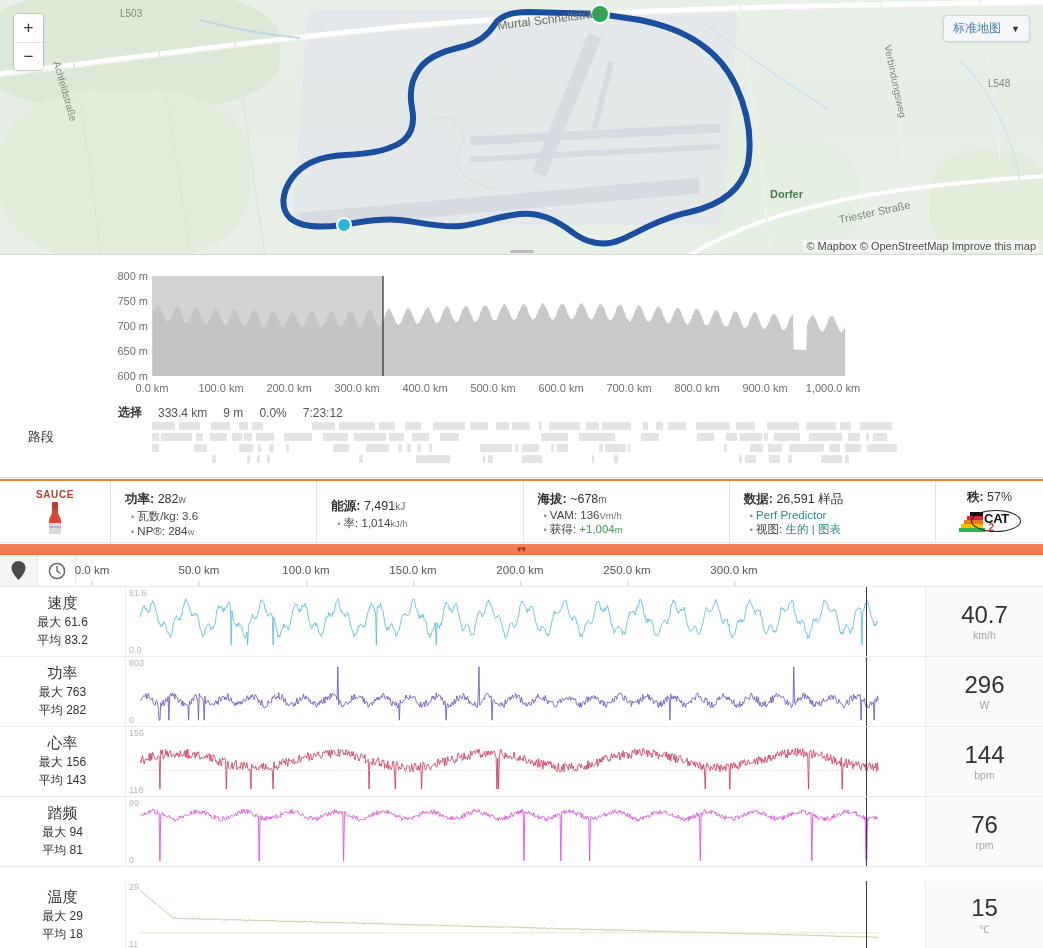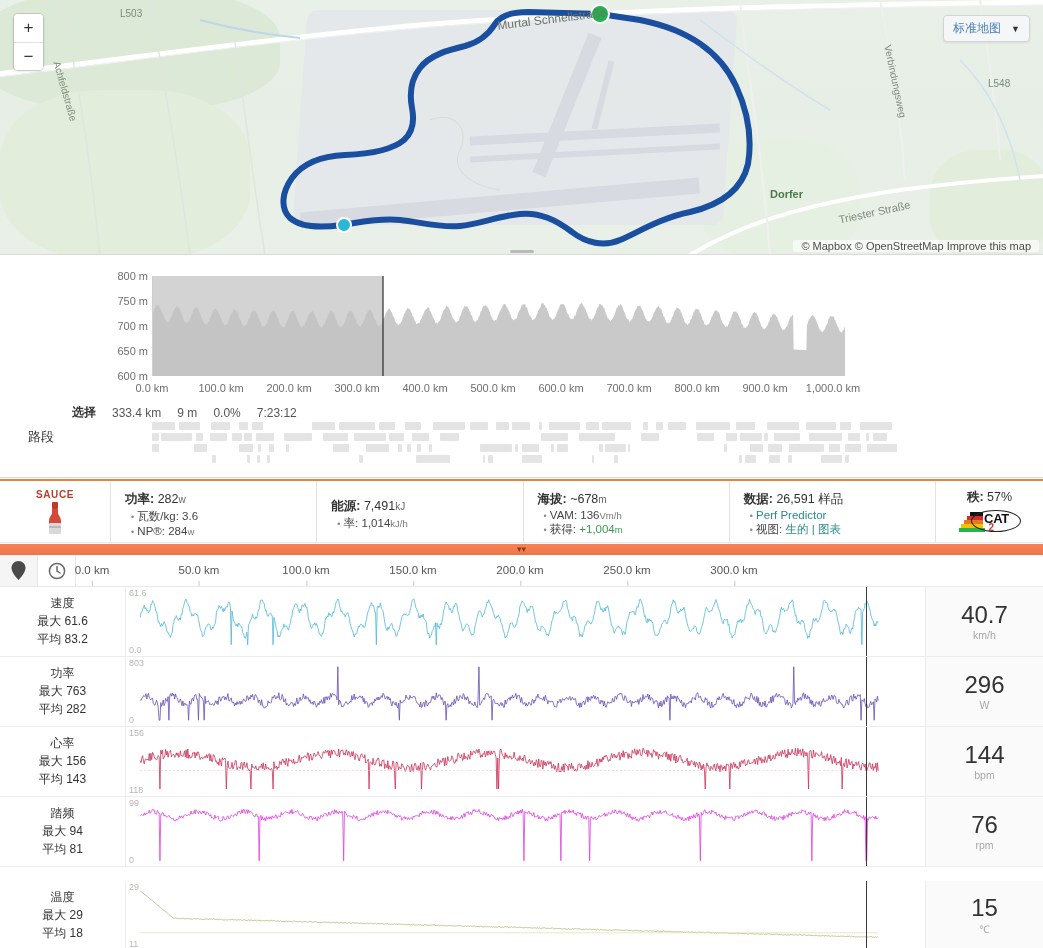--- a/index.html
+++ b/index.html
@@ -52,21 +52,21 @@
     position: absolute; right: 13px; top: 15px; z-index: 6;
     background: #f4f6f7; border: 1px solid #cfd6da; border-radius: 4px;
     padding: 4px 9px; font-size: 12px; color: #4a7fb5; cursor: pointer;
     display: flex; align-items: center; gap: 10px;
     box-shadow: 0 1px 2px rgba(0,0,0,.08);
   }
   .style-select .caret { color: #333; font-size: 9px; }
   .attrib {
     position: absolute; right: 4px; bottom: 2px; z-index: 6;
     font-size: 11px; color: #4b4b4b;
-    background: rgba(255,255,255,.65); padding: 0 8px; border-radius: 2px;
+    background: rgba(255,255,255,.65); padding: 0 3px; border-radius: 2px;
   }
   .map-handle {
     position: absolute; left: 50%; bottom: 1px; transform: translateX(-50%);
     width: 24px; height: 3px; background: #b9b9b9; border-radius: 2px; z-index: 6;
   }
 
   
   .elev-panel {
     position: absolute; left: 0; top: 256px; width: 1043px; height: 222px;
     background: #fff; border-bottom: 1px solid #d9d9d9;
@@ -92,21 +92,21 @@
     overflow: hidden;
   }
   .elev-stats div {
     text-align: center; font-size: 12px; color: #444; padding: 5px 0;
   }
   .elev-stats div + div { border-top: 1px solid #ececec; }
   .sel-row {
     position: absolute; left: 0; top: 148px; width: 1043px;
     font-size: 12px; color: #444; display: flex; align-items: center;
   }
-  .sel-row .sel-title { margin-left: 72px; font-weight: bold; color: #333; }
+  .sel-row .sel-title { margin-left: 118px; font-weight: bold; color: #333; }
   .sel-row span.v { margin-left: 16px; color: #555; }
   .segments-label {
     position: absolute; left: 28px; top: 172px; font-size: 13px; color: #333;
   }
   .segments {
     position: absolute; left: 152px; top: 166px; width: 730px; height: 50px;
   }
   .segbar { position: absolute; background: #e4e4e4; height: 8px; border-radius: 1px; }
 
   
@@ -200,21 +200,21 @@
 
   .chart-row {
     position: absolute; left: 0; width: 1043px; height: 70px;
     border-bottom: 1px solid #ececec; display: flex;
   }
   .cr-label {
     width: 126px; display: flex; flex-direction: column; align-items: center;
     justify-content: center; gap: 1px; border-right: 1px solid #ececec;
     background: #fff;
   }
-  .cr-title { font-size: 12px; color: #333; }
+  .cr-title { font-size: 15px; color: #333; }
   .cr-sub { font-size: 12px; color: #333; }
   .cr-plot { position: relative; flex: 1; background: #fff; overflow: hidden; }
   .cr-plot .ymax, .cr-plot .ymin {
     position: absolute; left: 3px; font-size: 9px; color: #b9b9b9;
   }
   .cr-plot .ymax { top: 1px; }
   .cr-plot .ymin { bottom: 1px; }
   .cr-plot .cursor {
     position: absolute; top: 0; bottom: 0; width: 1px; background: #3a3a3a;
   }

